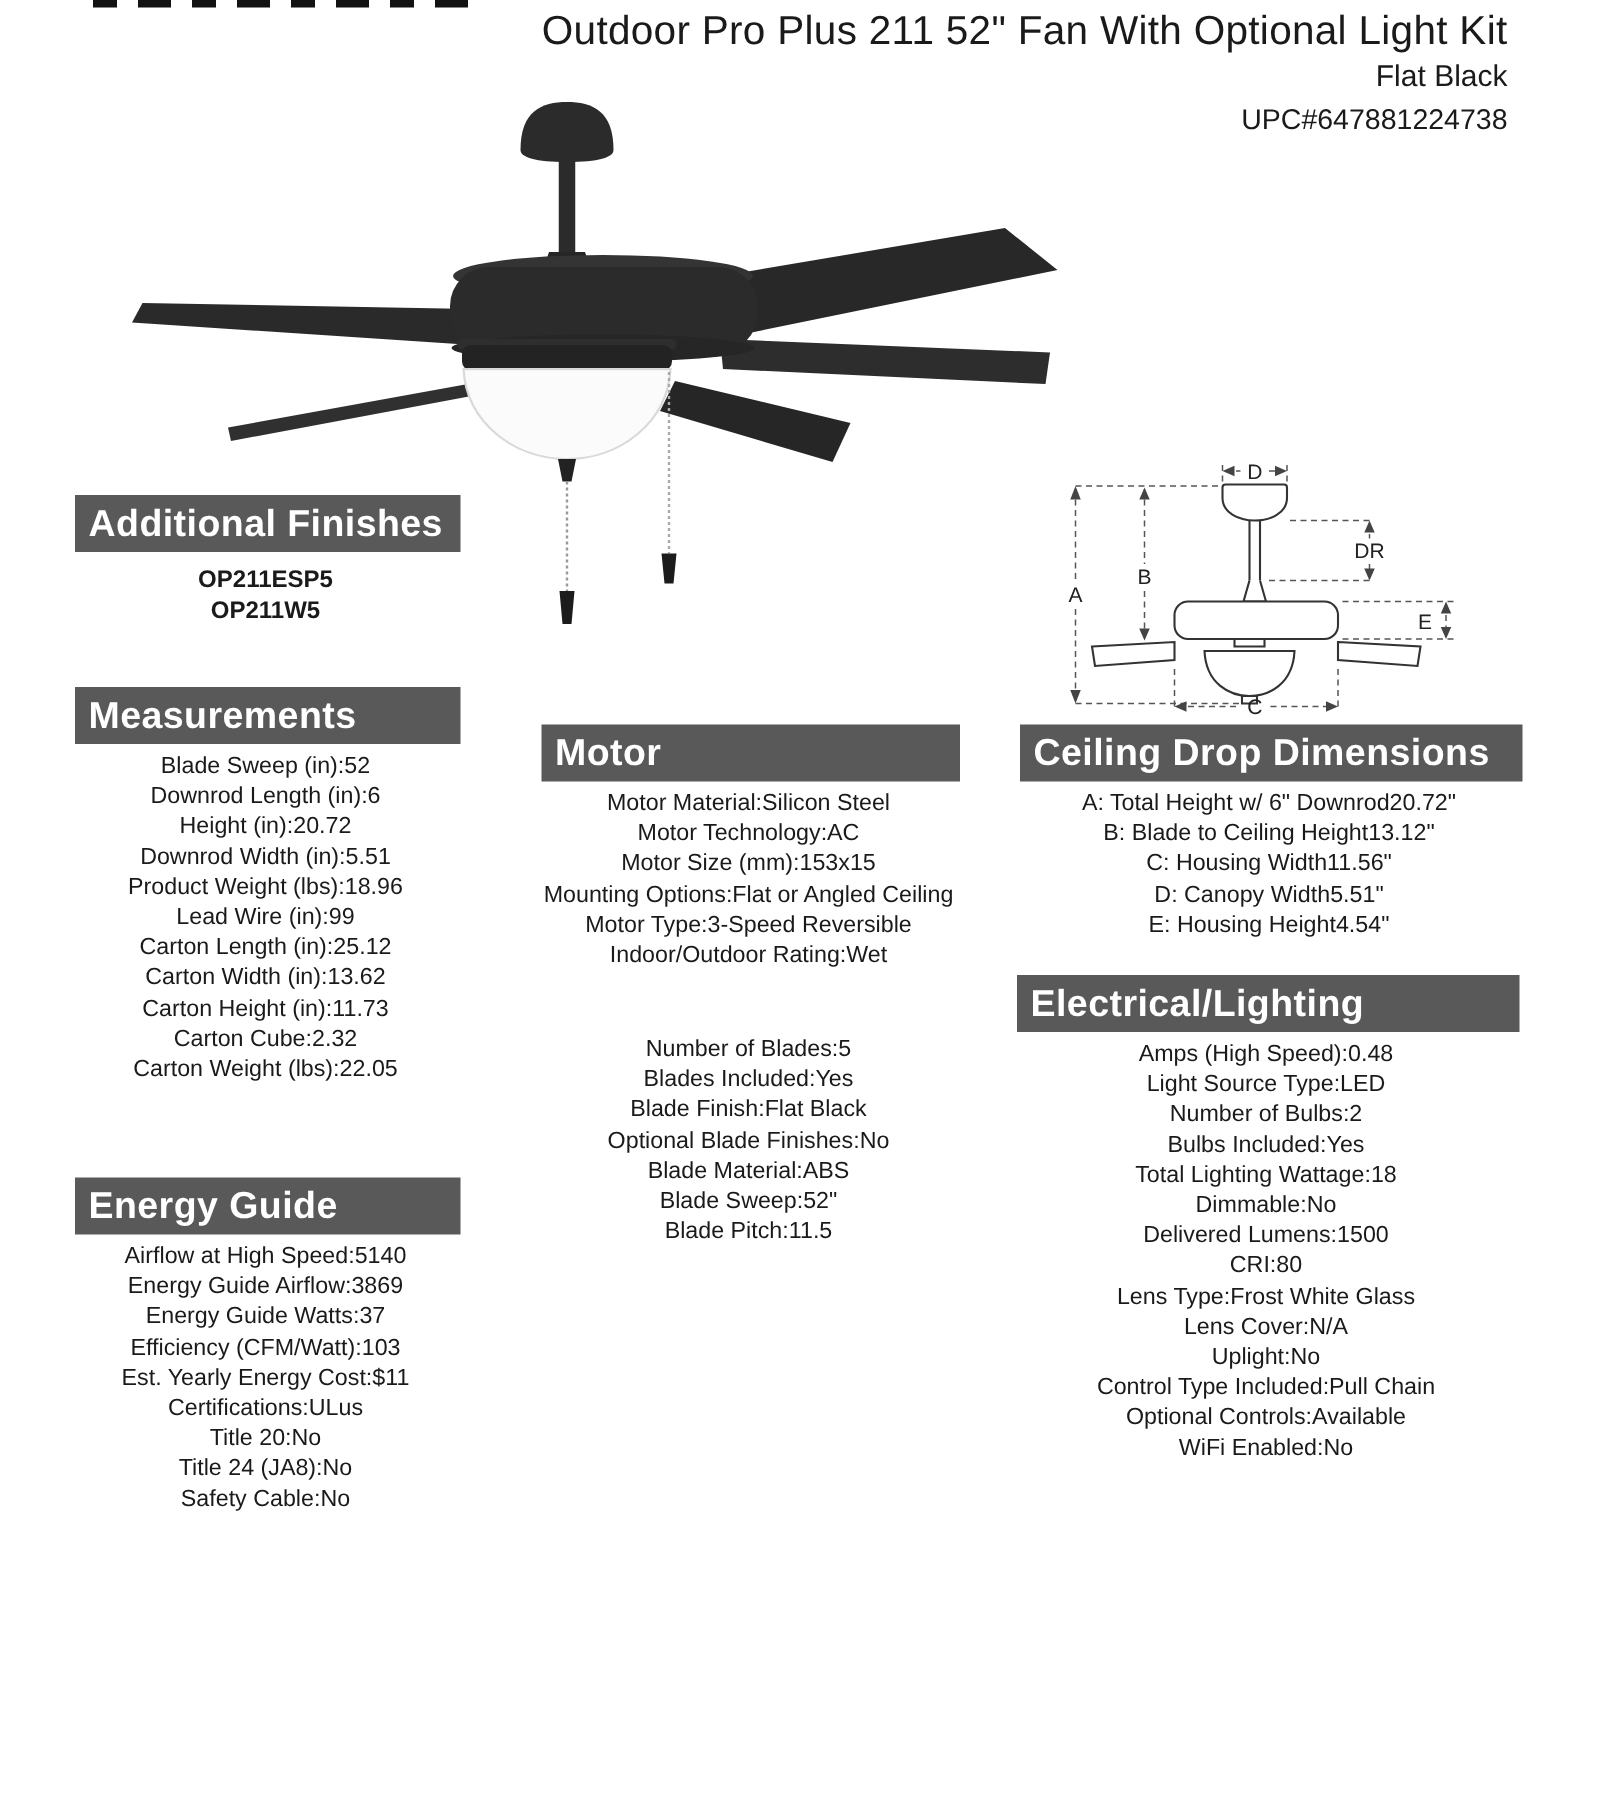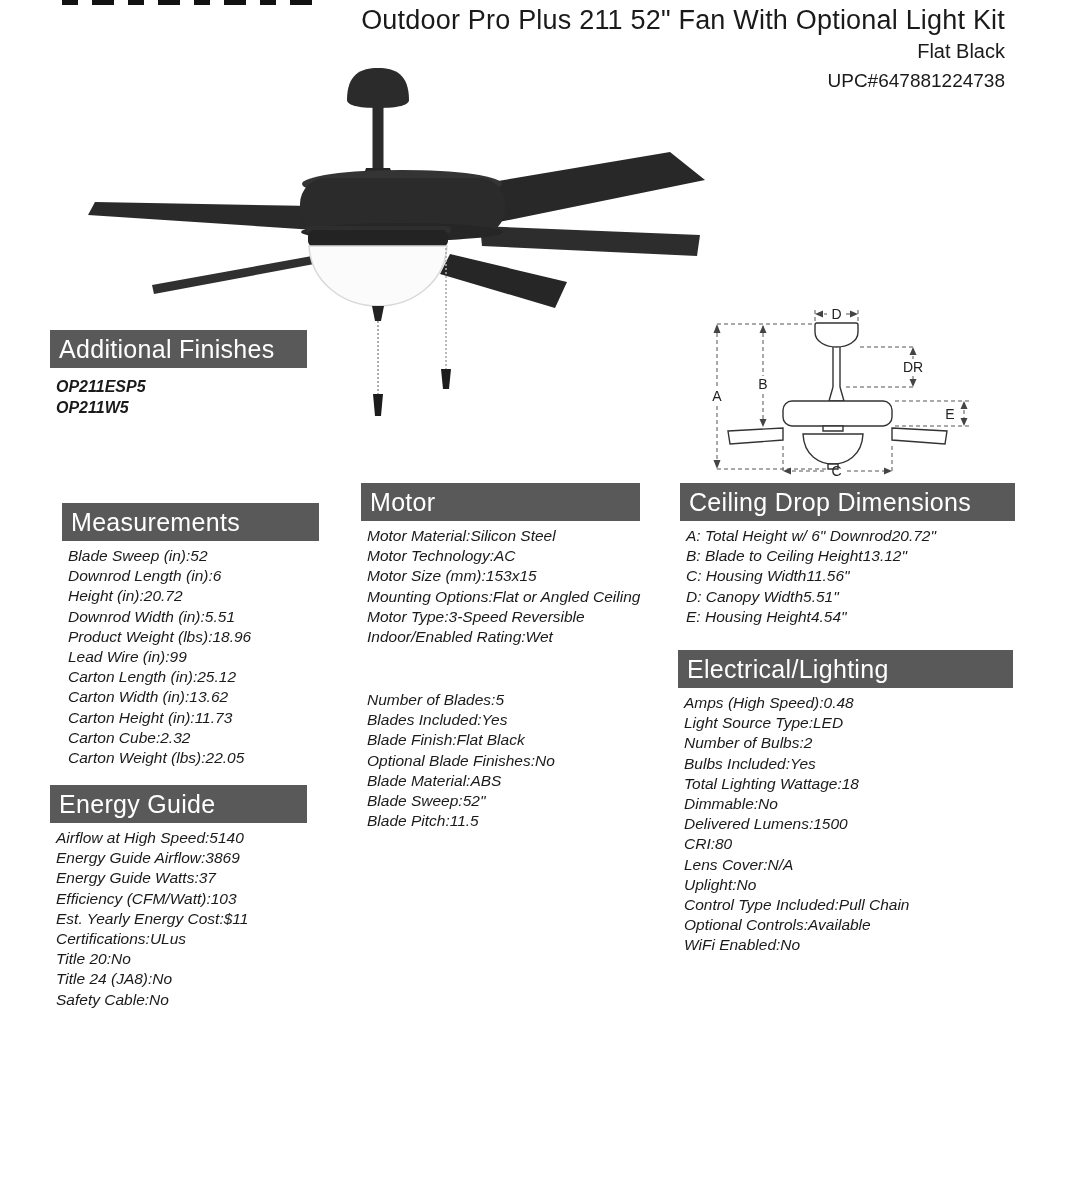--- a/index.html
+++ b/index.html
@@ -15,31 +15,31 @@
       #121212 30px 52px, transparent 52px 66px);
   }
   .titles { position:absolute; top:4px; right:75px; width:760px; text-align:right; }
   .title { font-size:27px; line-height:32px; letter-spacing:0.2px; }
   .subtitle { font-size:20px; line-height:24px; margin-top:3px; }
   .upc { font-size:19px; line-height:22px; margin-top:7px; }
 
   .spec-section { position:absolute; }
   .section-header {
     background:var(--header-bg,#595959); color:var(--header-text,#ffffff);
-    font-weight:normal; font-size:25px; height:38px; line-height:38px;
+    font-weight:bold; font-size:25px; height:38px; line-height:38px;
     padding-left:9px; letter-spacing:0.3px; box-sizing:border-box;
   }
   .spec-rows { margin-top:5px; padding:0 9px 0 6px; }
-  .spec-row { display:flex; justify-content:flex-start; font-size:15.5px; line-height:20.2px;font-style:italic; }
+  .spec-row { display:flex; justify-content:center; font-size:15.5px; line-height:20.2px; }
   .spec-label { white-space:nowrap; }
   .spec-value { white-space:nowrap; text-align:right; }
   .list-row { font-weight:bold; font-size:16px; line-height:21px; }
   #additional-finishes { left:50px; top:330px; width:257px; }
   #additional-finishes .spec-rows { margin-top:8px; }
-  #measurements { left:50px;  top:503px; width:257px;margin-left:12px; }
+  #measurements { left:50px;  top:458px; width:257px; }
   #energy-guide { left:50px;  top:785px; width:257px; }
   #motor        { left:361px; top:483px; width:279px; }
   #blades       { left:361px; top:685px; width:279px; }
   #warranty     { left:361px; top:910px; width:279px; }
   #ceiling-drop { left:680px; top:483px; width:335px; }
   #electrical   { left:678px; top:650px; width:335px; }
   .warranty-text { font-size:15.5px; line-height:20px; margin-top:7px; padding-left:6px; }
 
   .fan-art { position:absolute; left:55px; top:58px; width:660px; height:420px; }
   .dim-diagram { position:absolute; left:700px; top:288px; width:300px; height:195px; }
@@ -282,21 +282,21 @@
         </div>
         <div class="spec-row">
           <span class="spec-label">Mounting Options:</span>
           <span class="spec-value">Flat or Angled Ceiling</span>
         </div>
         <div class="spec-row">
           <span class="spec-label">Motor Type:</span>
           <span class="spec-value">3-Speed Reversible</span>
         </div>
         <div class="spec-row">
-          <span class="spec-label">Indoor/Enabled Rating:</span>
+          <span class="spec-label">Indoor/Outdoor Rating:</span>
           <span class="spec-value">Wet</span>
         </div>
       </div>
   </section>
 
   <section class="spec-section" id="blades">
     <div class="spec-rows">
         <div class="spec-row">
           <span class="spec-label">Number of Blades:</span>
           <span class="spec-value">5</span>
@@ -384,20 +384,24 @@
         </div>
         <div class="spec-row">
           <span class="spec-label">Delivered Lumens:</span>
           <span class="spec-value">1500</span>
         </div>
         <div class="spec-row">
           <span class="spec-label">CRI:</span>
           <span class="spec-value">80</span>
         </div>
         <div class="spec-row">
+          <span class="spec-label">Lens Type:</span>
+          <span class="spec-value">Frost White Glass</span>
+        </div>
+        <div class="spec-row">
           <span class="spec-label">Lens Cover:</span>
           <span class="spec-value">N/A</span>
         </div>
         <div class="spec-row">
           <span class="spec-label">Uplight:</span>
           <span class="spec-value">No</span>
         </div>
         <div class="spec-row">
           <span class="spec-label">Control Type Included:</span>
           <span class="spec-value">Pull Chain</span>

